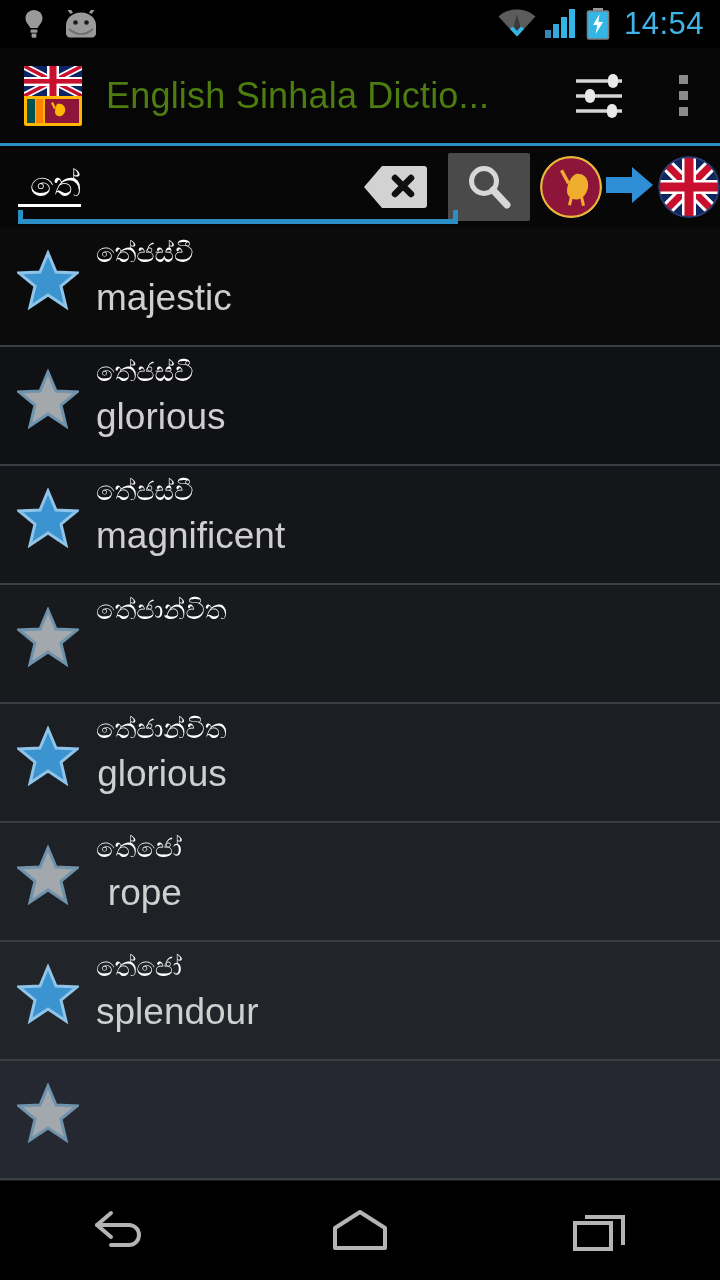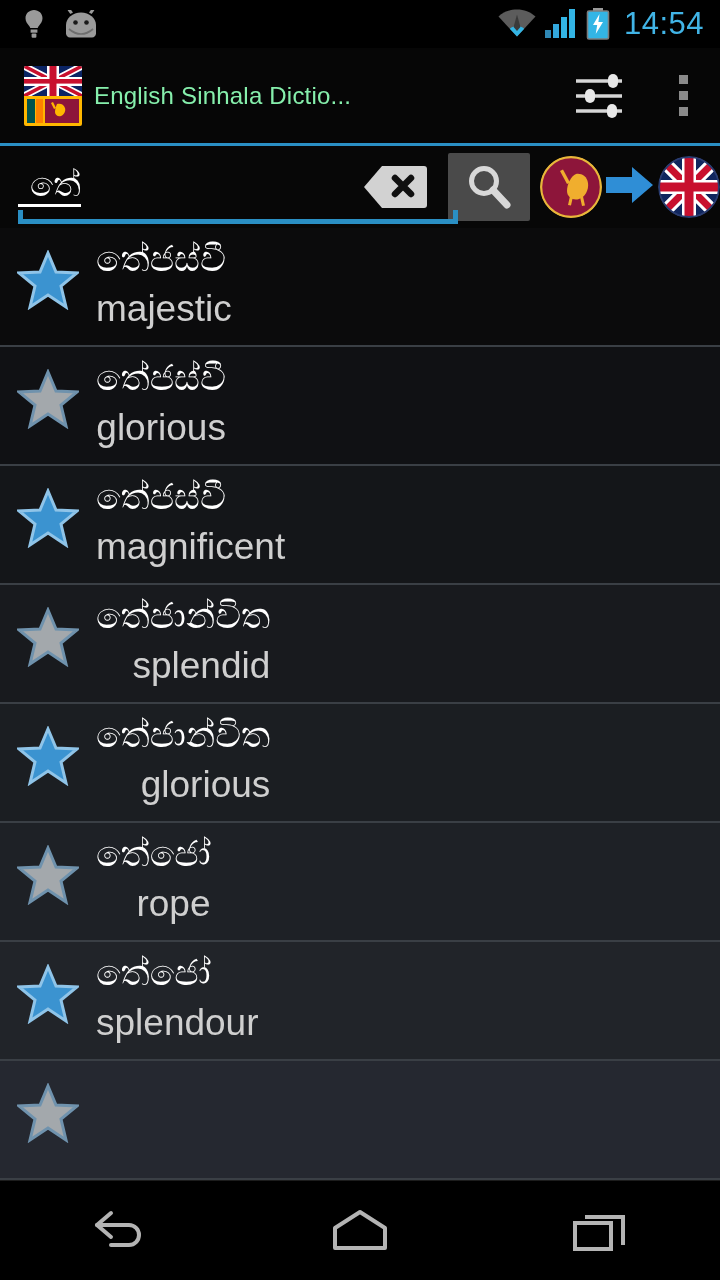--- a/index.html
+++ b/index.html
@@ -29,21 +29,21 @@
   
   .action-bar {
     position:absolute; top:48px; left:0; width:720px; height:95px;
     background:#060606; display:flex; align-items:center;
   }
   .app-icon {
     width:58px; height:60px; margin-left:24px; position:relative;
     border-radius:2px; overflow:hidden; flex:none;
   }
   .app-title {
-    color:#86efac; font-size:24px; margin-left:12px; white-space:nowrap;
+    color:#4d7c0f; font-size:36px; margin-left:24px; white-space:nowrap;
     overflow:hidden; letter-spacing:0.2px; font-weight:400;
   }
   .ab-actions { margin-left:auto; display:flex; align-items:center; }
   .tune-btn {
     width:92px; height:95px; display:flex; align-items:center; justify-content:center;
   }
   .overflow-btn {
     width:74px; height:95px; display:flex; flex-direction:column;
     align-items:center; justify-content:center; gap:7px;
   }
@@ -98,21 +98,21 @@
   .word-row {
     position:relative; width:720px; height:119px;
     border-bottom:2px solid #3a3f45; display:flex; align-items:flex-start;
     padding-top:6px;
   }
   .star-cell {
     width:96px; flex:none; display:flex; justify-content:center; padding-top:16px;
   }
   .text-cell { padding-top:2px; }
   .sinhala {
-    color:#ffffff; font-size:36px; line-height:1.25; white-space:nowrap;
+    color:#ffffff; font-size:27px; line-height:1.25; white-space:nowrap;
     font-family:"DejaVu Sans","Liberation Sans",sans-serif;
   }
   .english {
     color:#cfcfcf; font-size:37px; line-height:1.28; margin-top:4px;
     white-space:nowrap; font-weight:400;text-align:right;
   }
 
   
   .nav-bar {
     position:absolute; bottom:0; left:0; width:720px; height:100px;
@@ -310,21 +310,20 @@
     </div>
 
     <div class="word-row" style="background: rgb(24, 26, 30);">
       <div class="star-cell">
         <svg width="62" height="60" viewBox="0 0 62 60">
             <polygon points="31,3 39,22 60,23 44,36 49,57 31,45 13,57 18,36 2,23 23,22" fill="#a3a8ac" stroke="#6f92ad" stroke-width="3"></polygon>
           </svg>
       </div>
       <div class="text-cell">
         <div class="sinhala">තේජාන්විත</div>
-        <div class="english">splendid</div>
       </div>
     </div>
 
     <div class="word-row" style="background: rgb(27, 30, 34);">
       <div class="star-cell">
         <svg width="62" height="60" viewBox="0 0 62 60">
             <polygon points="31,3 39,22 60,23 44,36 49,57 31,45 13,57 18,36 2,23 23,22" fill="#3b93d0" stroke="#8fc4e8" stroke-width="3"></polygon>
           </svg>
       </div>
       <div class="text-cell">

